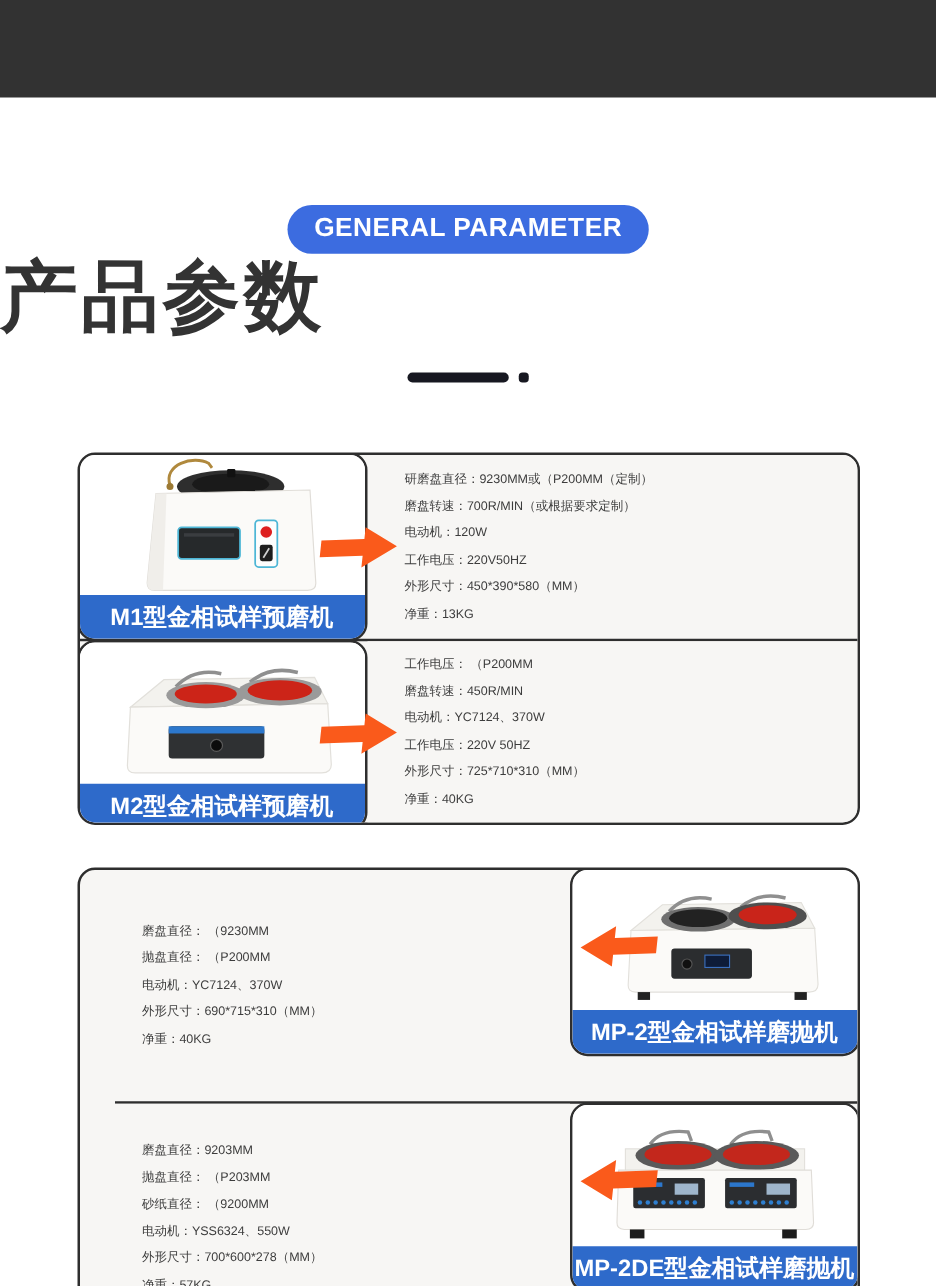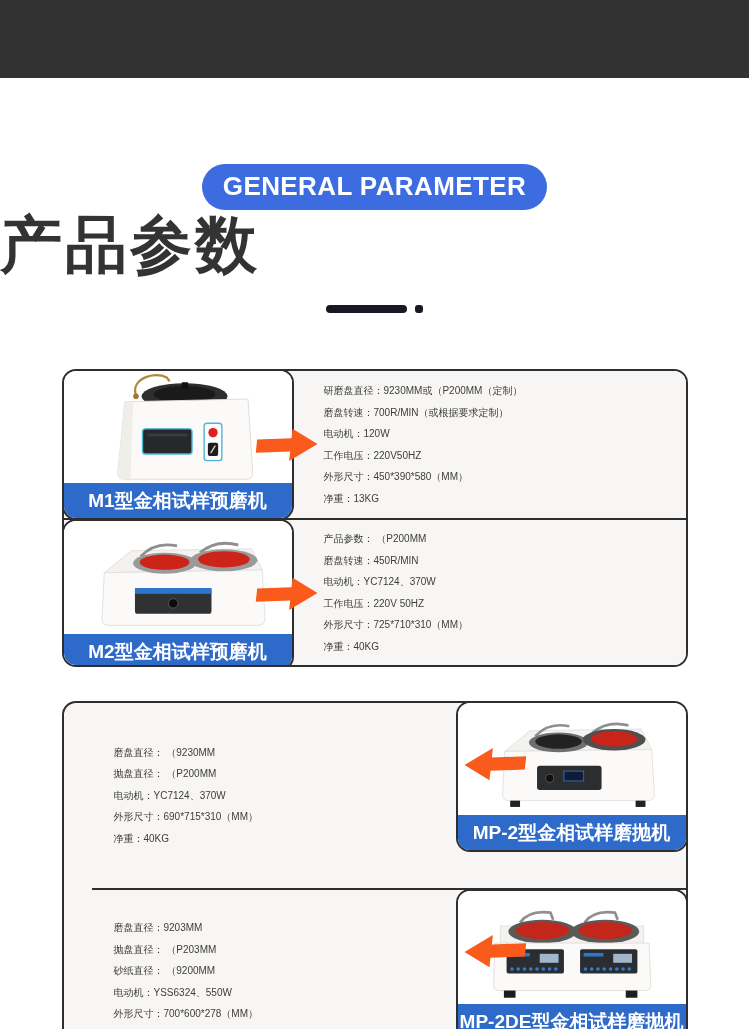--- a/index.html
+++ b/index.html
@@ -9,21 +9,21 @@
     font-family:"Liberation Sans","DejaVu Sans",sans-serif;
   }
 
   
   .top-bar { width:749px; height:78px; background:#323232; }
 
   
   .badge {
     margin:86px auto 0; width:fit-content;
     background:#3c6ce0; color:#ffffff;
-    font-size:26px; font-weight:bold; letter-spacing:.4px;
+    font-size:21px; font-weight:bold; letter-spacing:.4px;
     padding:7px 21px 8px; border-radius:999px;
   }
   .title {
     margin-top:1px; text-align:left;
     font-size:62px; font-weight:bold; color:#333333; letter-spacing:3px;
     line-height:1.1;
   }
   .title-divider {
     margin-top:26px; display:flex; justify-content:center; align-items:center; gap:8px;
   }
@@ -146,21 +146,21 @@
           <ellipse cx="153" cy="39" rx="35" ry="11.5" fill="#9a9a9a"></ellipse>
           <ellipse cx="153" cy="38" rx="27" ry="8.5" fill="#cc2418"></ellipse>
           <rect x="60" y="68" width="80" height="27" rx="3" fill="#2f3133"></rect>
           <rect x="60" y="68" width="80" height="6" fill="#2c77cc"></rect>
           <circle cx="100" cy="84" r="5" fill="#0c0c0c" stroke="#5a5a5a"></circle>
         </svg>
       </div>
       <div class="label-bar">M2型金相试样预磨机</div>
     </div>
     <div class="spec-cell">
-      <p class="spec-line">产品参数： （P200MM</p>
+      <p class="spec-line">工作电压： （P200MM</p>
       <p class="spec-line">磨盘转速：450R/MIN</p>
       <p class="spec-line">电动机：YC7124、370W</p>
       <p class="spec-line">工作电压：220V 50HZ</p>
       <p class="spec-line">外形尺寸：725*710*310（MM）</p>
       <p class="spec-line">净重：40KG</p>
     </div>
     <svg class="arrow" viewBox="0 0 64 40">
       <polygon points="0,13 36,13 36,3 64,20 36,37 36,27 0,27" fill="#fa5a1b"></polygon>
     </svg>
   </div>

